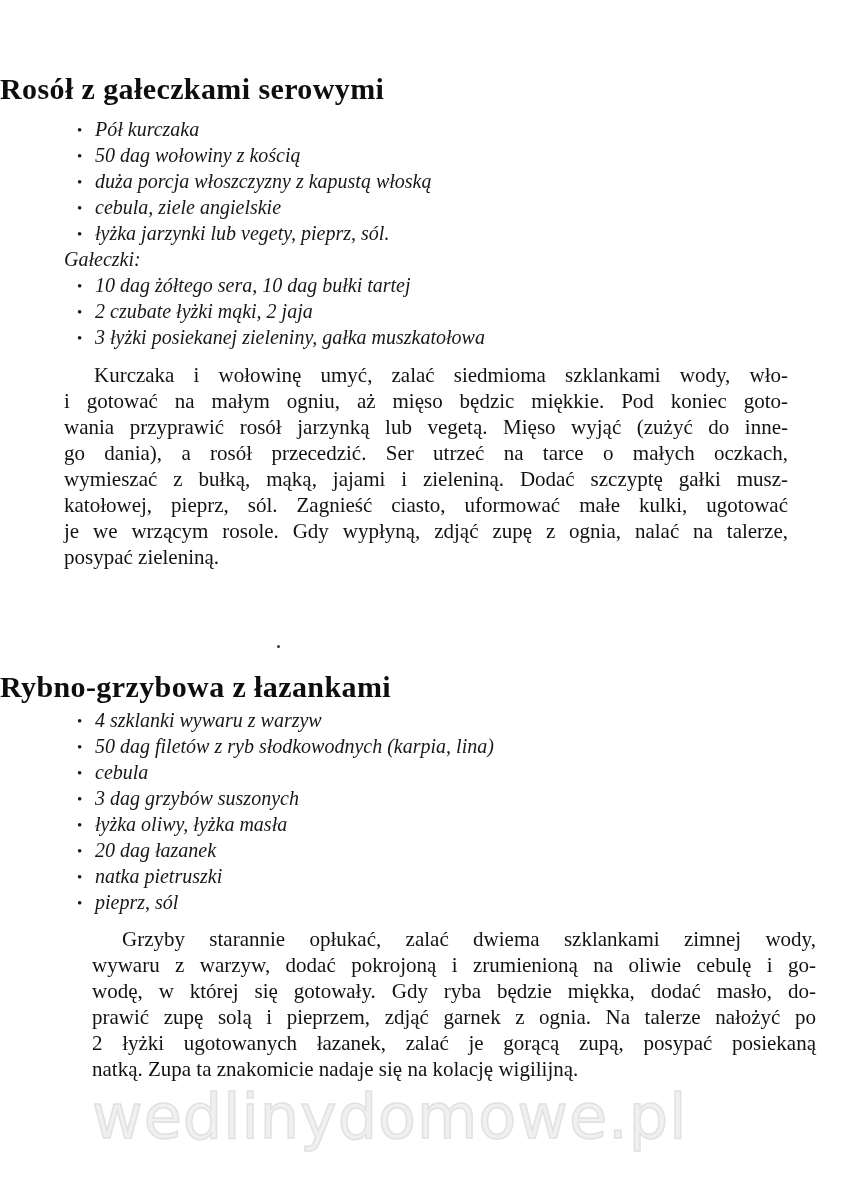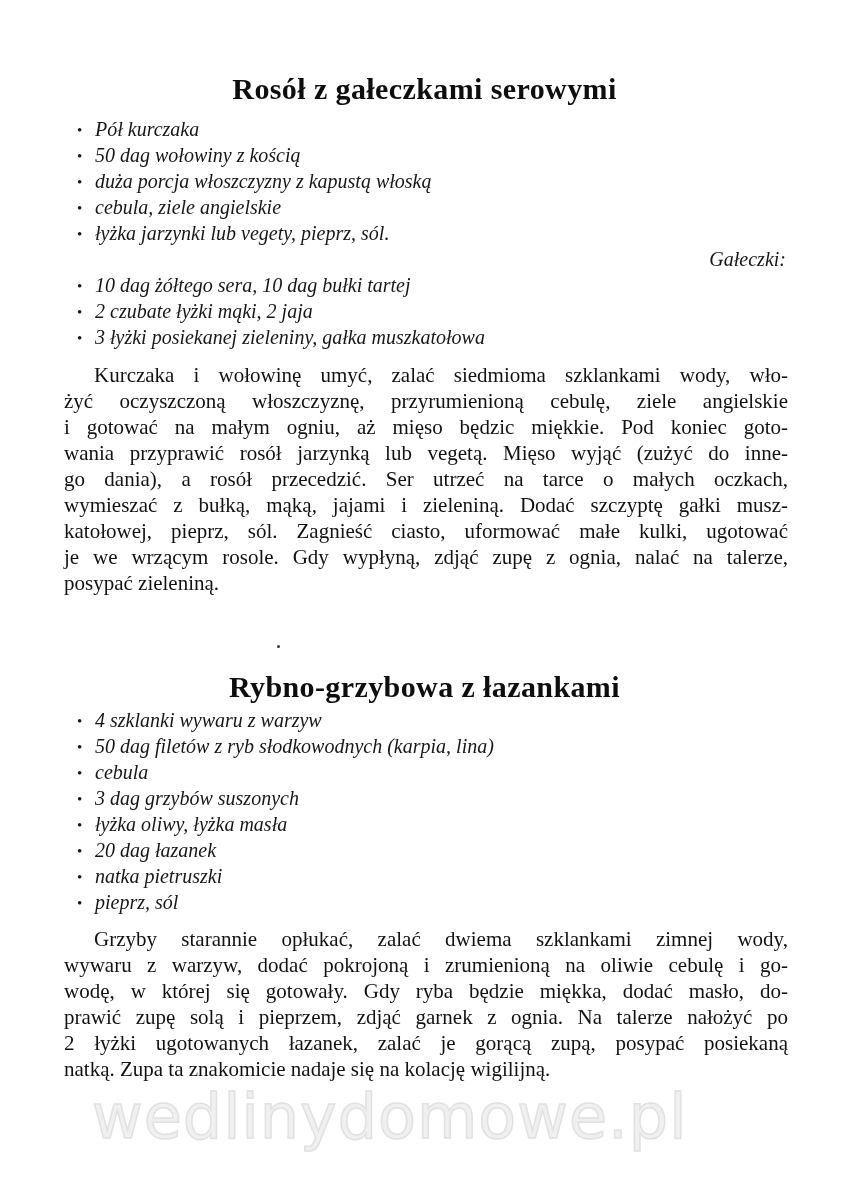--- a/index.html
+++ b/index.html
@@ -6,46 +6,45 @@
   .page{
     position:relative;
     width:849px;height:1200px;
     background:#ffffff;
     font-family:"Liberation Serif",serif;
     color:#141414;
     overflow:hidden;
   }
   .title{
     position:absolute;left:0;width:100%;margin:0;
-    text-align:center;
     font-size:30px;font-weight:700;letter-spacing:.4px;
     color:#0e0e0e;z-index:2;
   }
   .t1{top:72px;}
   .t2{top:670px;}
   .ingredients{
     position:absolute;left:64px;width:722px;
     margin:0;padding:0;list-style:none;
     font-style:italic;font-size:20px;line-height:26px;
     color:#171717;z-index:2;
   }
   .ing1{top:116px;}
   .ing2{top:707px;}
   .ing{position:relative;padding-left:31px;}
-  .ing.nobullet{padding-left:0;text-align:right;}
+  .ing.nobullet{padding-left:0;}
   .bullet{
     position:absolute;left:13px;top:1px;
     font-style:normal;font-size:15px;line-height:26px;
   }
   .para{
     position:absolute;left:64px;width:724px;
     font-size:21px;line-height:26px;color:#121212;z-index:2;
   }
   .p1{top:362px;}
-  .p2{top:926px;}
+  .p2{top:926px;margin-left:28px;}
   .jl{text-align:justify;text-align-last:justify;text-justify:inter-word;}
   .jl.indent{text-indent:30px;}
   .jl-last{text-align:center;text-align-last:left;}
   .watermark{
     position:absolute;left:92px;top:1080px;z-index:1;
     font-family:"DejaVu Sans","Liberation Sans",sans-serif;
     font-weight:400;font-size:62px;letter-spacing:1px;
     color:#f0f0f0;
     -webkit-text-stroke:1.5px #e1e1e1;
     user-select:none;white-space:nowrap;
@@ -71,21 +70,20 @@
     <li class="ing"><span class="bullet">•</span><span>cebula, ziele angielskie</span></li>
     <li class="ing"><span class="bullet">•</span><span>łyżka jarzynki lub vegety, pieprz, sól.</span></li>
     <li class="ing nobullet">Gałeczki:</li>
     <li class="ing"><span class="bullet">•</span><span>10 dag żółtego sera, 10 dag bułki tartej</span></li>
     <li class="ing"><span class="bullet">•</span><span>2 czubate łyżki mąki, 2 jaja</span></li>
     <li class="ing"><span class="bullet">•</span><span>3 łyżki posiekanej zieleniny, gałka muszkatołowa</span></li>
   </ul>
 
   <div class="para p1">
     <div class="jl indent">Kurczaka i wołowinę umyć, zalać siedmioma szklankami wody, wło-</div>
-    <div class="jl">żyć oczyszczoną włoszczyznę, przyrumienioną cebulę, ziele angielskie</div>
     <div class="jl">i gotować na małym ogniu, aż mięso będzic miękkie. Pod koniec goto-</div>
     <div class="jl">wania przyprawić rosół jarzynką lub vegetą. Mięso wyjąć (zużyć do inne-</div>
     <div class="jl">go dania), a rosół przecedzić. Ser utrzeć na tarce o małych oczkach,</div>
     <div class="jl">wymieszać z bułką, mąką, jajami i zieleniną. Dodać szczyptę gałki musz-</div>
     <div class="jl">katołowej, pieprz, sól. Zagnieść ciasto, uformować małe kulki, ugotować</div>
     <div class="jl">je we wrzącym rosole. Gdy wypłyną, zdjąć zupę z ognia, nalać na talerze,</div>
     <div class="jl-last">posypać zieleniną.</div>
   </div>
 
   <div class="speck"></div>

